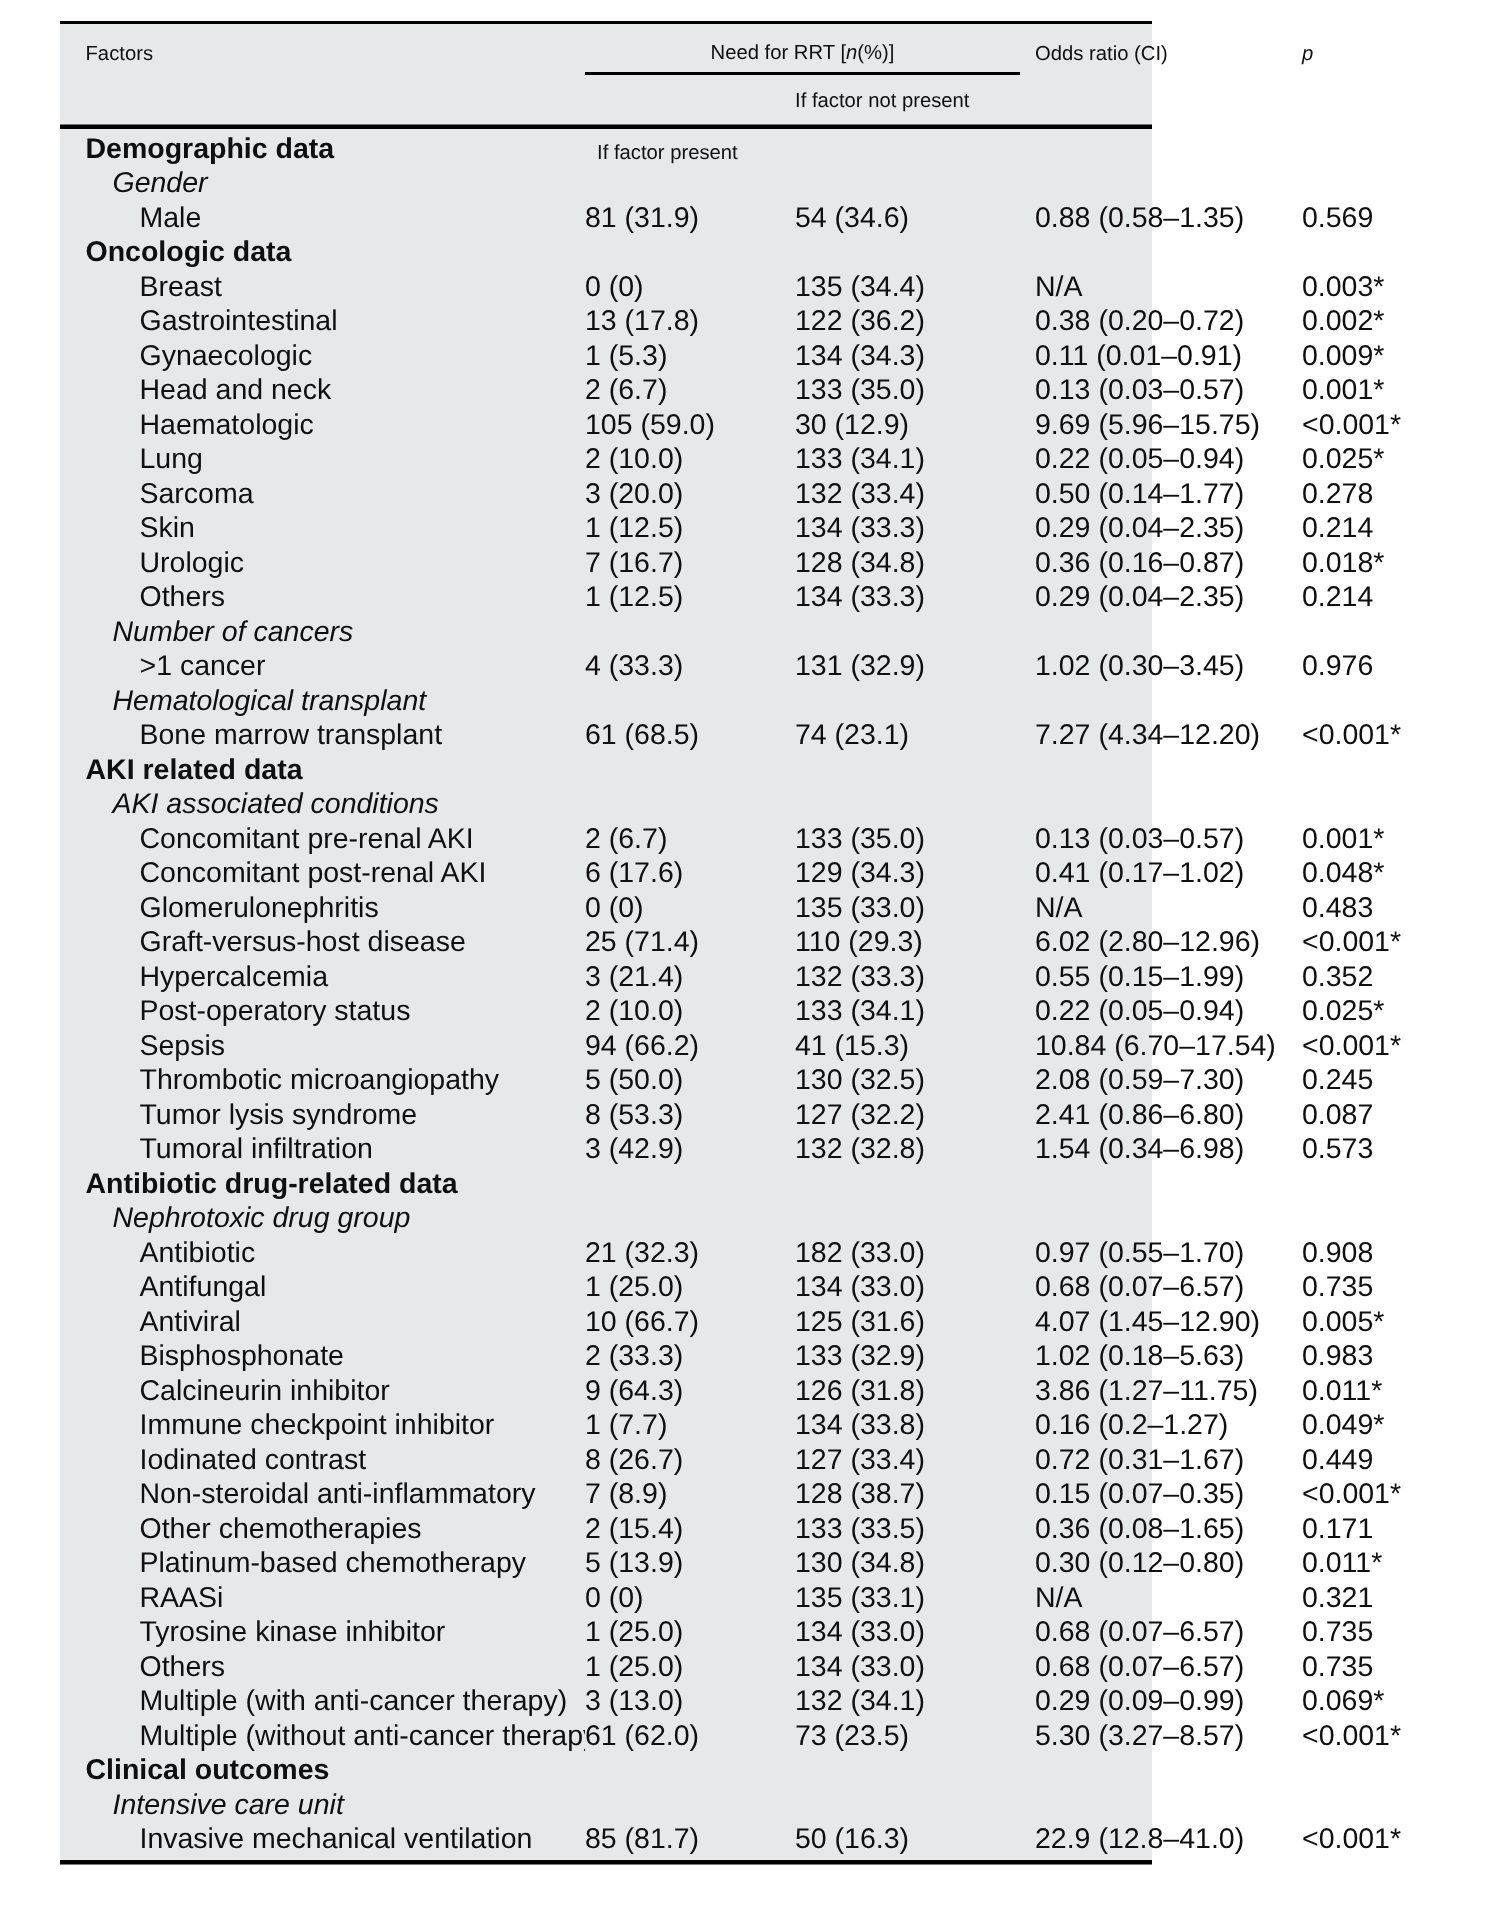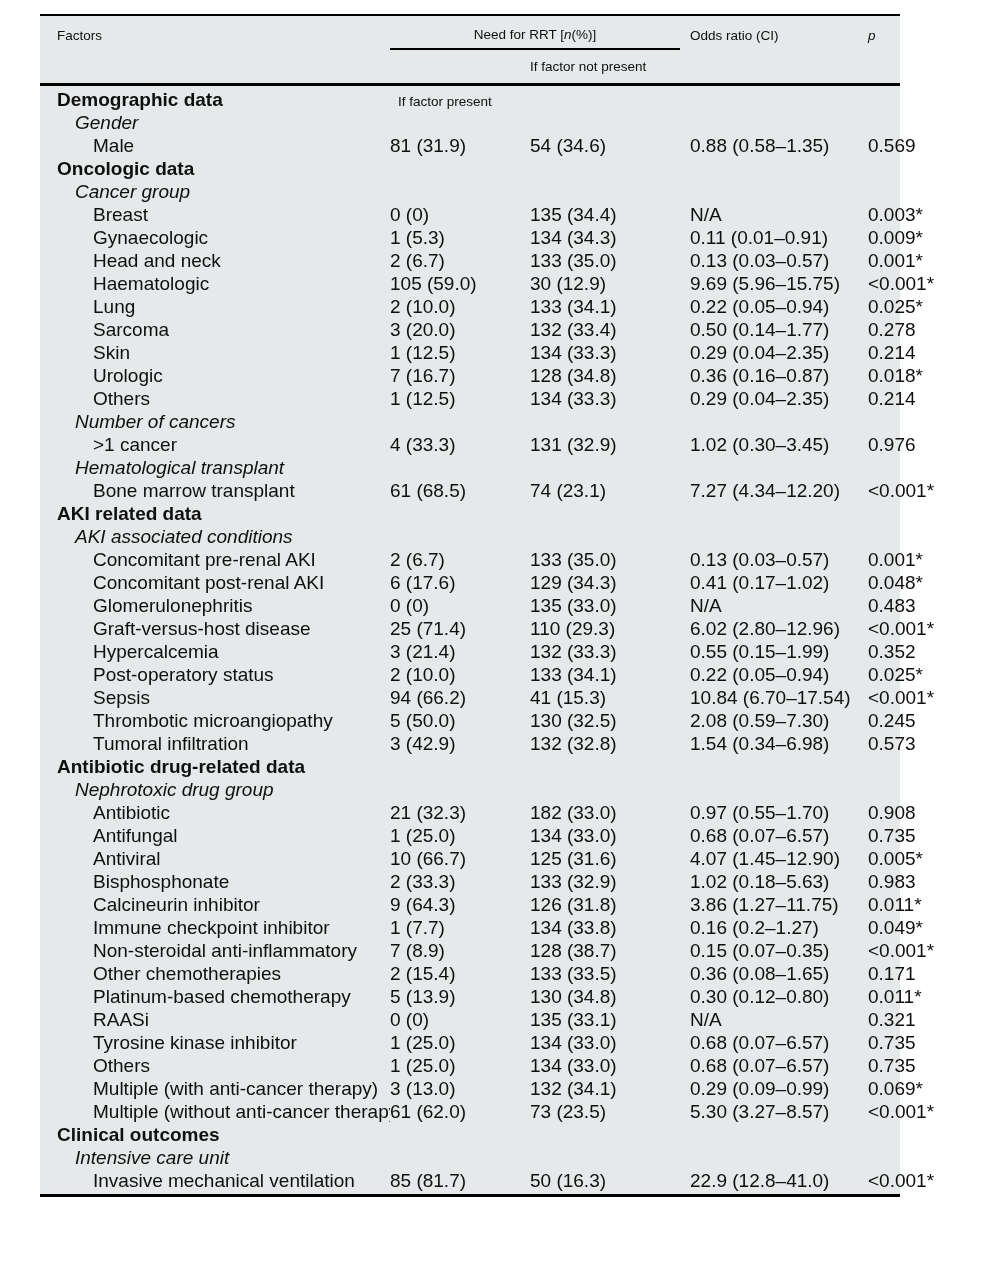--- a/index.html
+++ b/index.html
@@ -4,21 +4,21 @@
 <style>
   * { margin: 0; padding: 0; box-sizing: border-box; }
   html, body { background: #ffffff; }
   body {
     width: 1000px; height: 1282px; position: relative;
     font-family: "Liberation Sans", "DejaVu Sans", sans-serif;
     color: #0f0f0f;
     -webkit-font-smoothing: antialiased;
   }
   .tablewrap {
-    position: absolute; left: 40px; top: 14px; width: 860px;
+    position: absolute; left: 40px; top: 14px; width: 728px;
     background: #e5e9ea;
     border-top: 2px solid #000;
     border-bottom: 3px solid #000;
   }
   .thead {
     display: grid;
     grid-template-columns: 350px 140px 160px 178px 1fr;
     grid-template-rows: 30px 33px;
     border-bottom: 3px solid #000;
     padding-top: 4px;
@@ -101,35 +101,35 @@
     <div class="cell c-odds">0.88 (0.58–1.35)</div>
     <div class="cell c-p">0.569</div>
   </div>
       <div class="trow section">
     <div class="cell c-label">Oncologic data</div>
     <div class="cell c-present"></div>
     <div class="cell c-absent"></div>
     <div class="cell c-odds"></div>
     <div class="cell c-p"></div>
   </div>
-      <div class="trow subsection">
-    <div class="cell c-label">Cancer group</div>
-    <div class="cell c-present"></div>
-    <div class="cell c-absent"></div>
-    <div class="cell c-odds"></div>
-    <div class="cell c-p"></div>
-  </div>
       <div class="trow item">
     <div class="cell c-label">Breast</div>
     <div class="cell c-present">0 (0)</div>
     <div class="cell c-absent">135 (34.4)</div>
     <div class="cell c-odds">N/A</div>
     <div class="cell c-p">0.003*</div>
   </div>
       <div class="trow item">
+    <div class="cell c-label">Gastrointestinal</div>
+    <div class="cell c-present">13 (17.8)</div>
+    <div class="cell c-absent">122 (36.2)</div>
+    <div class="cell c-odds">0.38 (0.20–0.72)</div>
+    <div class="cell c-p">0.002*</div>
+  </div>
+      <div class="trow item">
     <div class="cell c-label">Gynaecologic</div>
     <div class="cell c-present">1 (5.3)</div>
     <div class="cell c-absent">134 (34.3)</div>
     <div class="cell c-odds">0.11 (0.01–0.91)</div>
     <div class="cell c-p">0.009*</div>
   </div>
       <div class="trow item">
     <div class="cell c-label">Head and neck</div>
     <div class="cell c-present">2 (6.7)</div>
     <div class="cell c-absent">133 (35.0)</div>
@@ -270,20 +270,27 @@
     <div class="cell c-p">&lt;0.001*</div>
   </div>
       <div class="trow item">
     <div class="cell c-label">Thrombotic microangiopathy</div>
     <div class="cell c-present">5 (50.0)</div>
     <div class="cell c-absent">130 (32.5)</div>
     <div class="cell c-odds">2.08 (0.59–7.30)</div>
     <div class="cell c-p">0.245</div>
   </div>
       <div class="trow item">
+    <div class="cell c-label">Tumor lysis syndrome</div>
+    <div class="cell c-present">8 (53.3)</div>
+    <div class="cell c-absent">127 (32.2)</div>
+    <div class="cell c-odds">2.41 (0.86–6.80)</div>
+    <div class="cell c-p">0.087</div>
+  </div>
+      <div class="trow item">
     <div class="cell c-label">Tumoral infiltration</div>
     <div class="cell c-present">3 (42.9)</div>
     <div class="cell c-absent">132 (32.8)</div>
     <div class="cell c-odds">1.54 (0.34–6.98)</div>
     <div class="cell c-p">0.573</div>
   </div>
       <div class="trow section">
     <div class="cell c-label">Antibiotic drug-related data</div>
     <div class="cell c-present"></div>
     <div class="cell c-absent"></div>
@@ -333,20 +340,27 @@
     <div class="cell c-p">0.011*</div>
   </div>
       <div class="trow item">
     <div class="cell c-label">Immune checkpoint inhibitor</div>
     <div class="cell c-present">1 (7.7)</div>
     <div class="cell c-absent">134 (33.8)</div>
     <div class="cell c-odds">0.16 (0.2–1.27)</div>
     <div class="cell c-p">0.049*</div>
   </div>
       <div class="trow item">
+    <div class="cell c-label">Iodinated contrast</div>
+    <div class="cell c-present">8 (26.7)</div>
+    <div class="cell c-absent">127 (33.4)</div>
+    <div class="cell c-odds">0.72 (0.31–1.67)</div>
+    <div class="cell c-p">0.449</div>
+  </div>
+      <div class="trow item">
     <div class="cell c-label">Non-steroidal anti-inflammatory</div>
     <div class="cell c-present">7 (8.9)</div>
     <div class="cell c-absent">128 (38.7)</div>
     <div class="cell c-odds">0.15 (0.07–0.35)</div>
     <div class="cell c-p">&lt;0.001*</div>
   </div>
       <div class="trow item">
     <div class="cell c-label">Other chemotherapies</div>
     <div class="cell c-present">2 (15.4)</div>
     <div class="cell c-absent">133 (33.5)</div>

